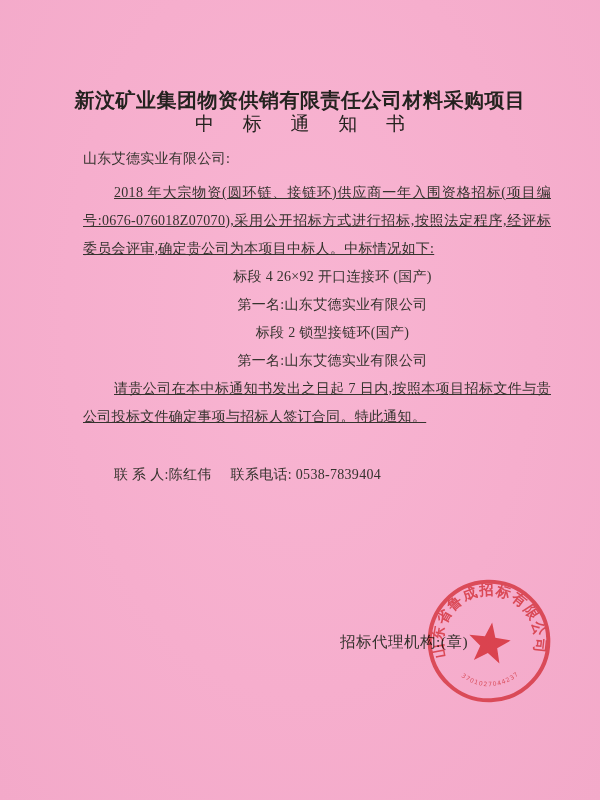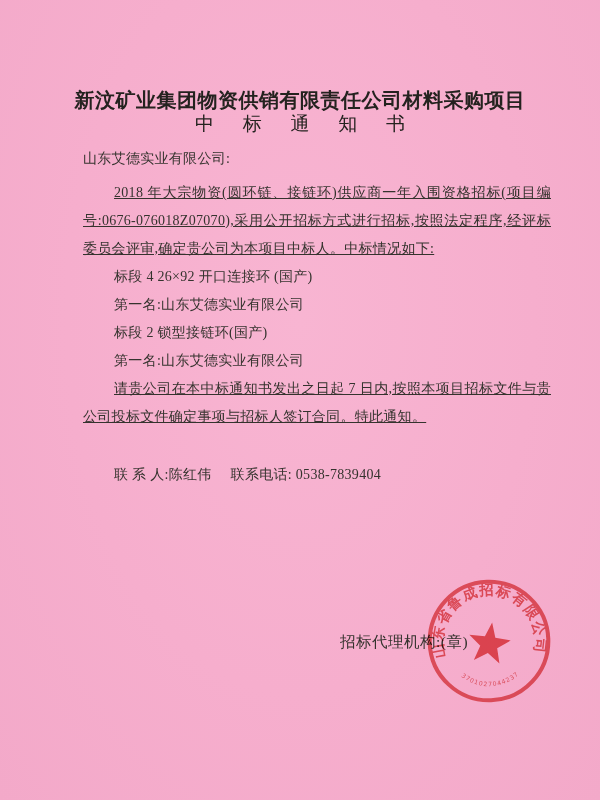--- a/index.html
+++ b/index.html
@@ -41,21 +41,21 @@
     font-size: 14px;
     line-height: 28px;
     letter-spacing: 0.3px;
     color: #35332e;
     text-align: justify;
   }
   .content p { margin: 0; }
   .addressee { text-align: left; }
   .para { text-indent: 31px; text-decoration: underline; }
   .intro { margin-top: 6px !important; }
-  .item-line { text-indent: 31px; text-align: left; }
+  .item-line { text-indent: 31px; text-align: center; }
   .contact-line {
     margin-top: 30px !important;
     text-indent: 31px;
     text-align: left;
     white-space: pre-wrap;
   }
   .signature {
     position: absolute;
     left: 340px; top: 628px;
     font-size: 15.5px;

